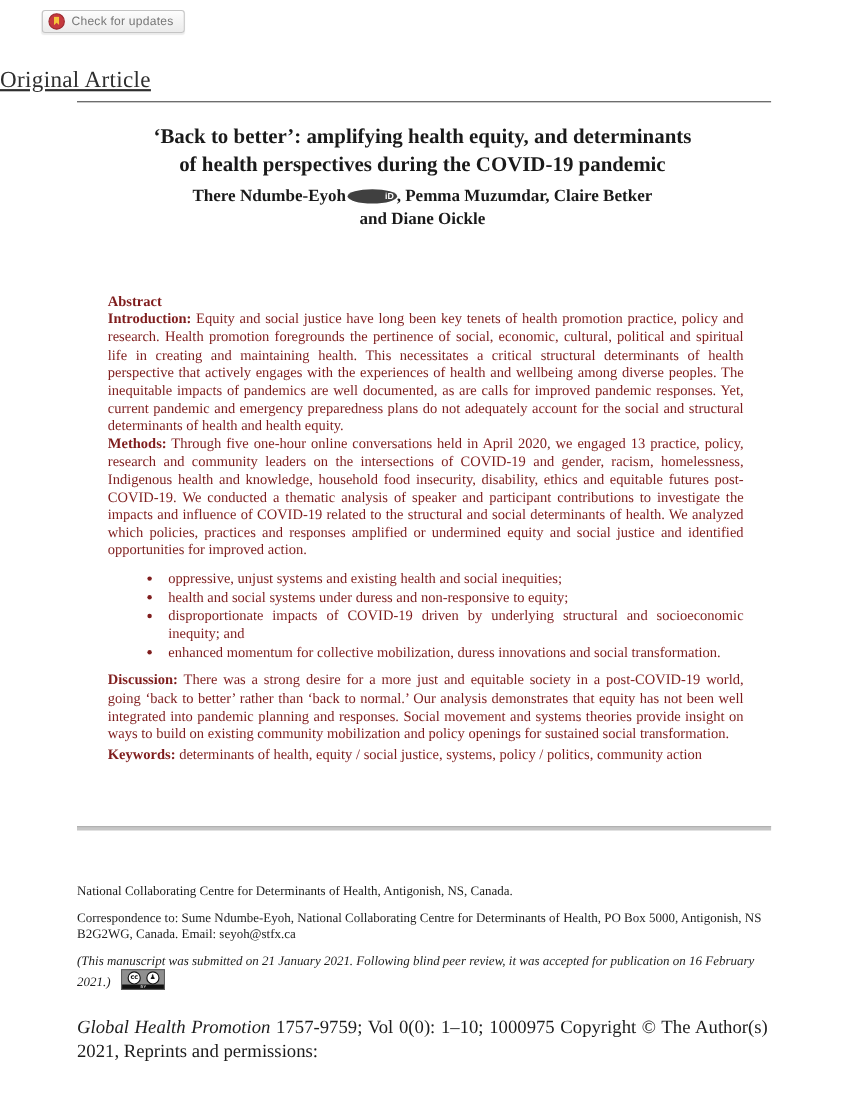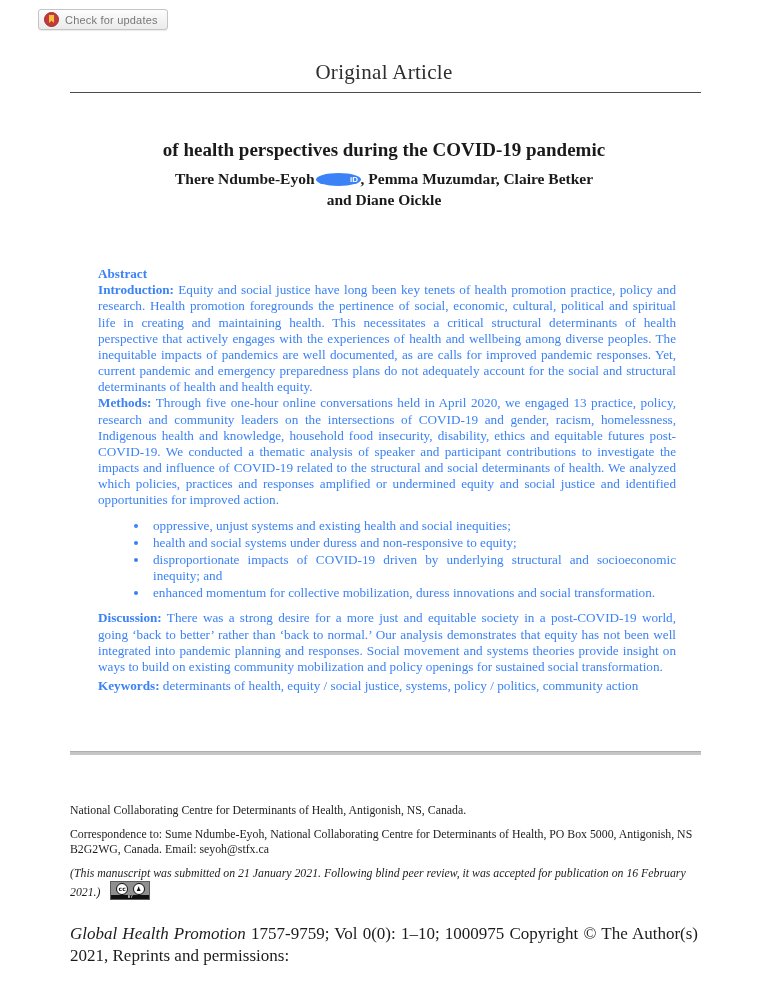--- a/index.html
+++ b/index.html
@@ -35,51 +35,52 @@
     clip-path: polygon(0 0, 100% 0, 100% 100%, 50% 72%, 0 100%);
   }
   .update-badge .label {
     font-family: "Liberation Sans", sans-serif;
     font-size: 11px; color: #777777; letter-spacing: 0.2px;
   }
 
   
   .section-head {
     position: absolute; top: 60px; left: 0; right: 0;
-    text-align: center; font-size: 21px; color: #2e2e2e;
+    text-align: left; font-size: 21px; color: #2e2e2e;
     letter-spacing: 0.3px;
+    text-decoration: underline;
   }
   .head-rule {
     position: absolute; top: 92px; left: 70px; right: 67px;
     border: none; border-top: 1.4px solid #4a4a4a; margin: 0;
   }
 
   
   .title {
     position: absolute; top: 112px; left: 84px; right: 84px;
     text-align: center; font-weight: bold; font-size: 19px;
     line-height: 1.33; color: #1a1a1a;
   }
   .authors {
     position: absolute; top: 169px; left: 84px; right: 84px;
     text-align: center; font-weight: bold; font-size: 15.5px;
     line-height: 1.35; color: #1a1a1a;
   }
   .orcid {
     display: inline-block; width: 13px; height: 13px; border-radius: 50%;
-    background: #3b82f6; color: #ffffff; font-family: "Liberation Sans", sans-serif;
+    background: #404040; color: #ffffff; font-family: "Liberation Sans", sans-serif;
     font-size: 8px; font-weight: bold; line-height: 13px; text-align: center;
     vertical-align: 2px; margin-left: 1px; cursor: pointer; padding-left: 32px;
   }
 
   
   .abstract {
     position: absolute; top: 266px; left: 98px; width: 578px;
     font-size: 13.2px; line-height: 1.225; text-align: justify;
-    color: #3b82f6;
+    color: #7f1d1d;
   }
   .abstract p { margin: 0; }
   .abstract .lead { font-weight: bold; }
   .abstract ul {
     margin: 9px 0 9px 0; padding-left: 38px;
   }
   .abstract li { margin: 0 0 1px 13px; padding-left: 4px; }
   .abstract .keywords { margin-top: 3px; }
 
   
@@ -133,21 +134,21 @@
 
   <div class="update-badge">
     <span class="crossmark"></span>
     <span class="label">Check for updates</span>
   </div>
 
   <div class="section-head">Original Article</div>
   <hr class="head-rule">
 
   <div class="title">
-    <br>
+    <span>‘Back to better’: amplifying health equity, and determinants</span><br>
     <span>of health perspectives during the COVID-19 pandemic</span>
   </div>
 
   <div class="authors">
     <span>There Ndumbe-Eyoh</span><span class="orcid">iD</span><span>, Pemma Muzumdar, Claire Betker</span><br>
     <span>and Diane Oickle</span>
   </div>
 
   <div class="abstract">
     <p class="lead">Abstract</p>

